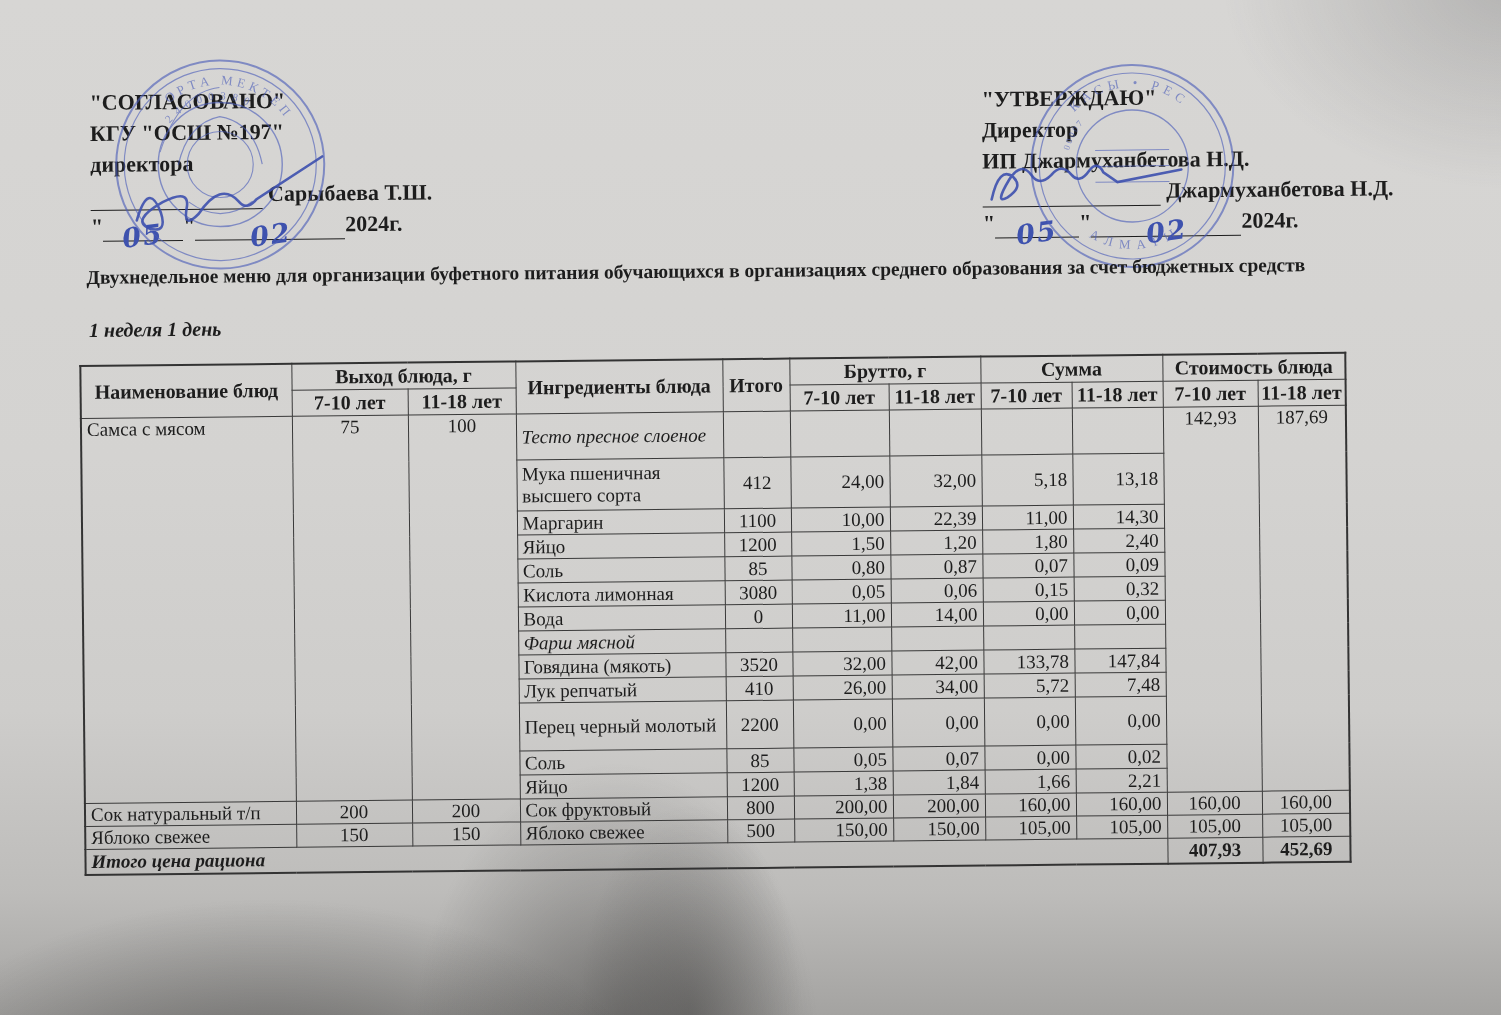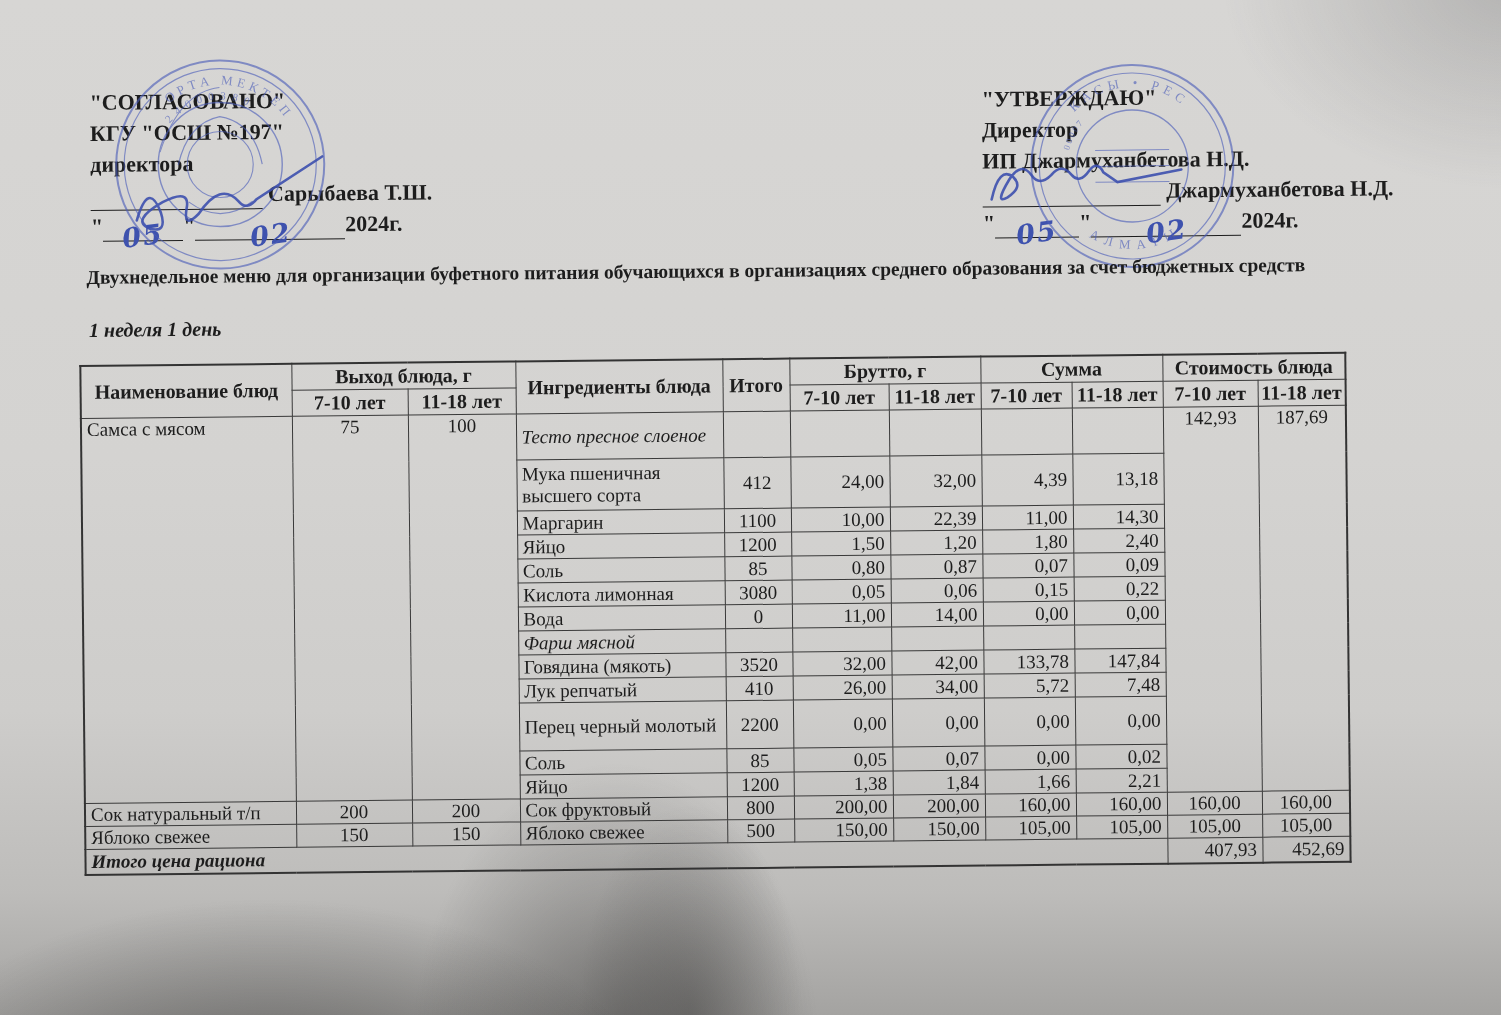--- a/index.html
+++ b/index.html
@@ -38,21 +38,21 @@
   td.name-cell,td.out-cell,td.cost-span{vertical-align:top;padding-top:1px;}
   td.ing{padding-left:6px;}
   td.ital{font-style:italic;}
   tbody.dishbody tr td{height:23px;}
   tbody.dishbody tr:nth-child(1) td{height:45px;}
   tbody.dishbody tr:nth-child(2) td{height:50px;}
   tbody.dishbody tr:nth-child(11) td{height:47px;}
   tbody.simplebody tr td{height:22px;}
   tr.total-row td{height:24px;}
   td.total-label{font-weight:bold;font-style:italic;padding-left:6px;}
-  td.total-val{font-weight:normal;text-align:right;padding-right:11px;}
+  td.total-val{font-weight:bold;text-align:center;padding-right:11px;}
 
   
   .stamp{position:absolute;opacity:.62;}
 </style>
 </head>
 <body>
 
 <div id="paper">
 
   <div class="approval" style="left:93px;top:80px;">
@@ -184,21 +184,21 @@
           <td class="r"></td>
           <td class="r"></td>
           <td class="c cost-span" rowspan="13">142,93</td>
           <td class="c cost-span" rowspan="13">187,69</td>
         </tr>
         <tr>
           <td class="ing">Мука пшеничная высшего сорта</td>
           <td class="c">412</td>
           <td class="r">24,00</td>
           <td class="r">32,00</td>
-          <td class="r">4,39</td>
+          <td class="r">5,18</td>
           <td class="r">13,18</td>
         </tr>
         <tr>
           <td class="ing">Маргарин</td>
           <td class="c">1100</td>
           <td class="r">10,00</td>
           <td class="r">22,39</td>
           <td class="r">11,00</td>
           <td class="r">14,30</td>
         </tr>
@@ -217,21 +217,21 @@
           <td class="r">0,87</td>
           <td class="r">0,07</td>
           <td class="r">0,09</td>
         </tr>
         <tr>
           <td class="ing">Кислота лимонная</td>
           <td class="c">3080</td>
           <td class="r">0,05</td>
           <td class="r">0,06</td>
           <td class="r">0,15</td>
-          <td class="r">0,22</td>
+          <td class="r">0,32</td>
         </tr>
         <tr>
           <td class="ing">Вода</td>
           <td class="c">0</td>
           <td class="r">11,00</td>
           <td class="r">14,00</td>
           <td class="r">0,00</td>
           <td class="r">0,00</td>
         </tr>
         <tr>

